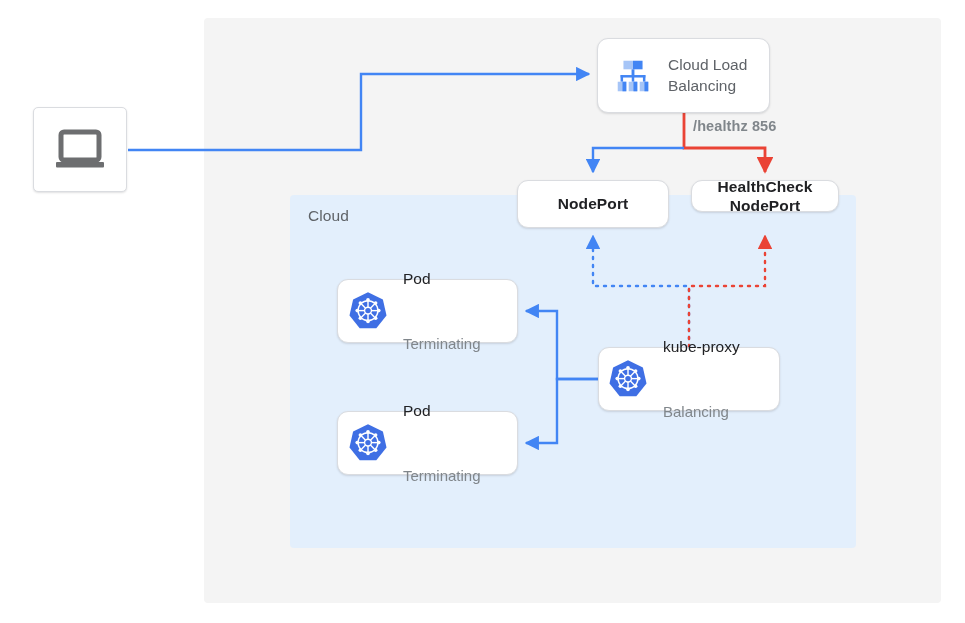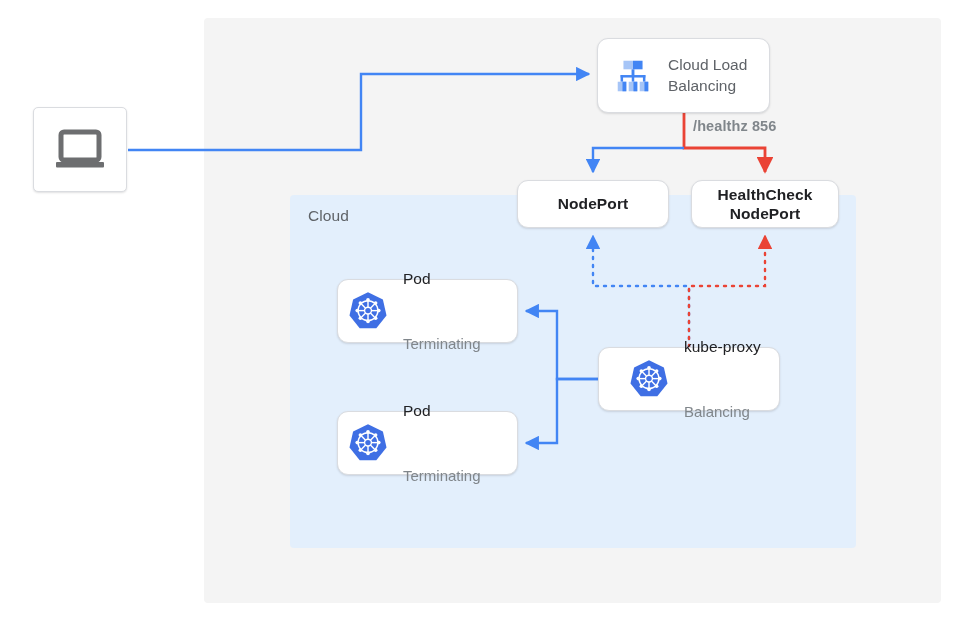--- a/index.html
+++ b/index.html
@@ -81,21 +81,21 @@
   
   .nodeport-card {
     left: 517px; top: 180px;
     width: 152px; height: 48px;
     display: flex;
     align-items: center;
     justify-content: center;
   }
   .healthcheck-card {
     left: 691px; top: 180px;
-    width: 148px; height: 48px;
+    width: 148px; height: 32px;
     display: flex;
     align-items: center;
     justify-content: center;
   }
   .port-label {
     font-size: 15.5px;
     font-weight: bold;
     color: #202124;
     text-align: center;
     line-height: 1.25;
@@ -110,21 +110,21 @@
     padding-left: 9px;
   }
   .pod-card.pod-1 { top: 279px; }
   .pod-card.pod-2 { top: 411px; }
   
   .proxy-card {
     left: 598px; top: 347px;
     width: 182px; height: 64px;
     display: flex;
     align-items: center;
-    padding-left: 29px;
+    padding-left: 8px;
   }
   .k8s-icon { width: 42px; height: 42px; flex: 0 0 auto; }
   .card-text { margin-left: 14px; line-height: 1.3; }
   .card-title {
     font-size: 15.5px;
     color: #202124;
   }
   .card-sub {
     font-size: 15px;
     color: #80868b;

